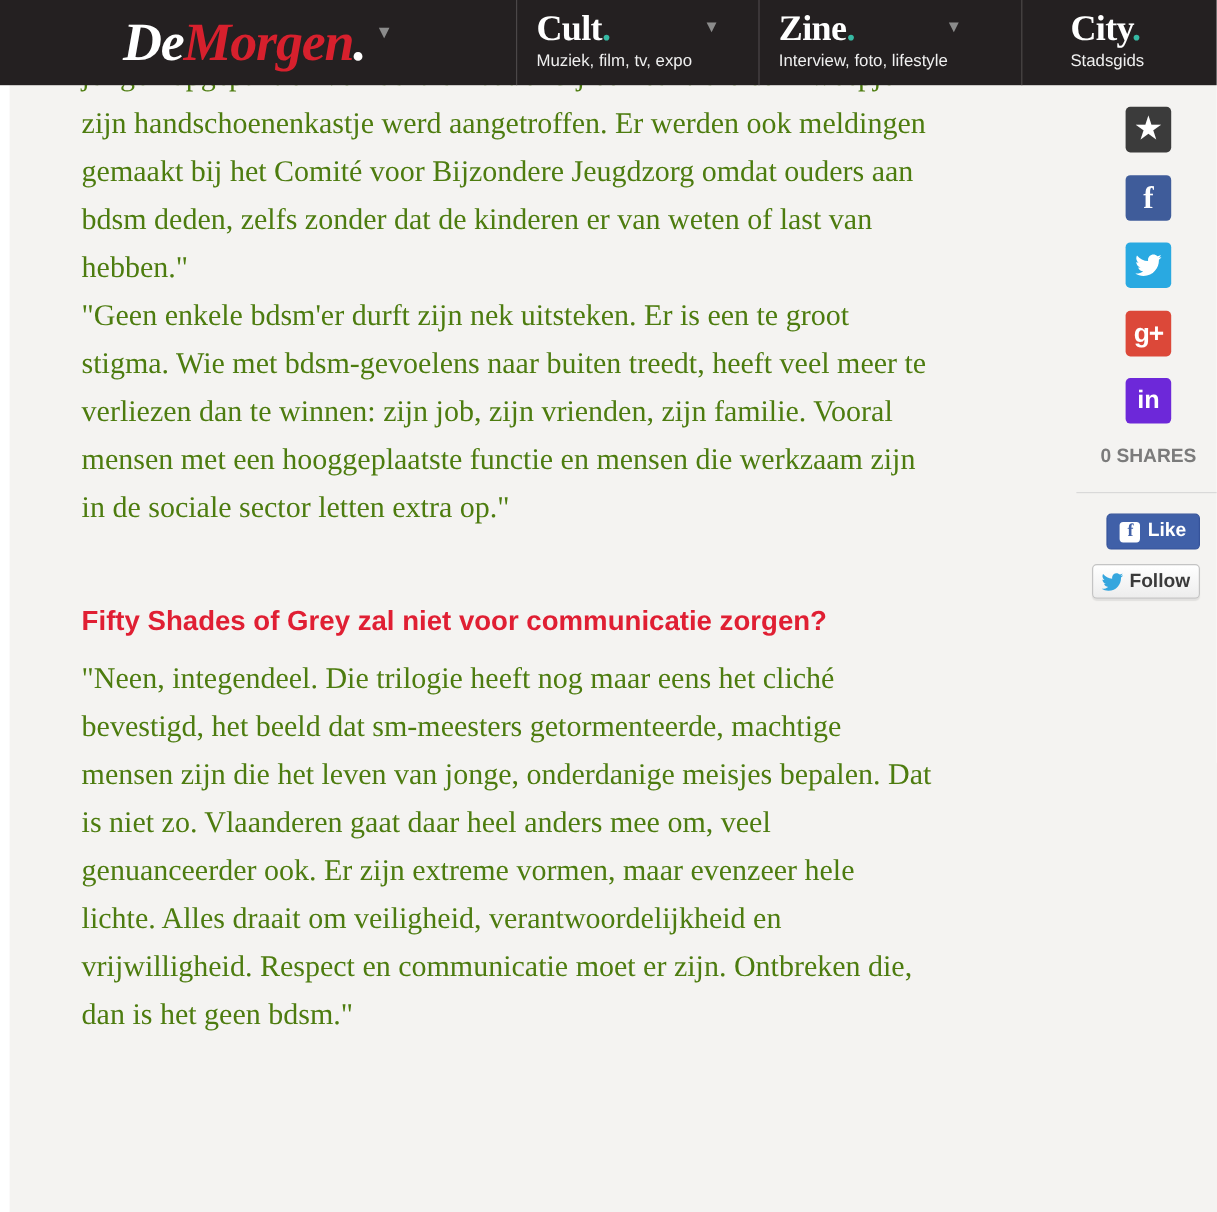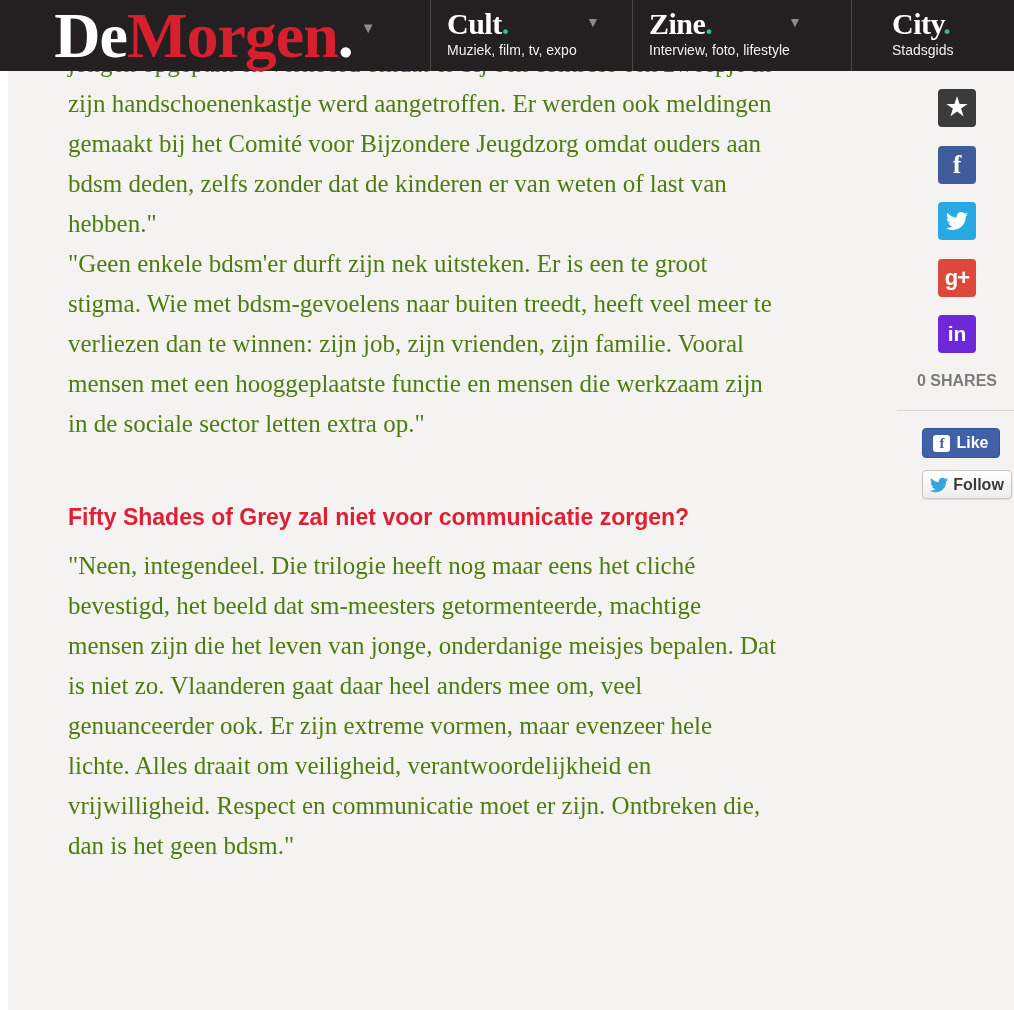--- a/index.html
+++ b/index.html
@@ -17,21 +17,21 @@
   header.site-header {
     position:absolute; top:0; left:0; width:1014px; height:71px;
     background:#242021; z-index:10; display:flex; align-items:stretch;
   }
   .logo-section {
     width:430px; display:flex; align-items:center; justify-content:center;
     cursor:pointer; position:relative;
   }
   .logo-text {
     font-family:"Liberation Serif", serif;
-    font-weight:bold; font-size:64px; letter-spacing:-1px; line-height:71px;
+    font-weight:bold; font-size:45px; letter-spacing:-1px; line-height:71px;font-style:italic;
   }
   .logo-de { color:#ffffff; }
   .logo-morgen { color:#d7202d; }
   .logo-caret { color:#8b8b8b; font-size:15px; margin-left:8px; position:relative; top:-8px; }
   nav.main-nav { display:flex; flex:1;border-radius:26px; }
   .nav-item {
     border-left:1px solid #4b4748;
     padding:8px 0 0 16px;
     position:relative; cursor:pointer;
   }
@@ -97,21 +97,20 @@
     font-size:15px; line-height:17px; text-align:center;
     display:inline-block; overflow:hidden;
   }
   .follow-button {
     position:absolute; left:910px; top:470px; width:90px; height:29px; z-index:5;
     background:linear-gradient(#ffffff,#ededed);
     border:1px solid #c4c4c4; border-radius:4px;
     display:flex; align-items:center; justify-content:center; gap:5px;
     color:#3a3a3a; font-size:16px; font-weight:bold; cursor:pointer;
     box-shadow:0 1px 1px rgba(0,0,0,0.08);
-    margin-left:12px;
   }
   .tw-svg { display:block; }
 </style>
 </head>
 <body>
 
 <div class="page">
   <div class="left-strip"></div>
 
   <header class="site-header">

